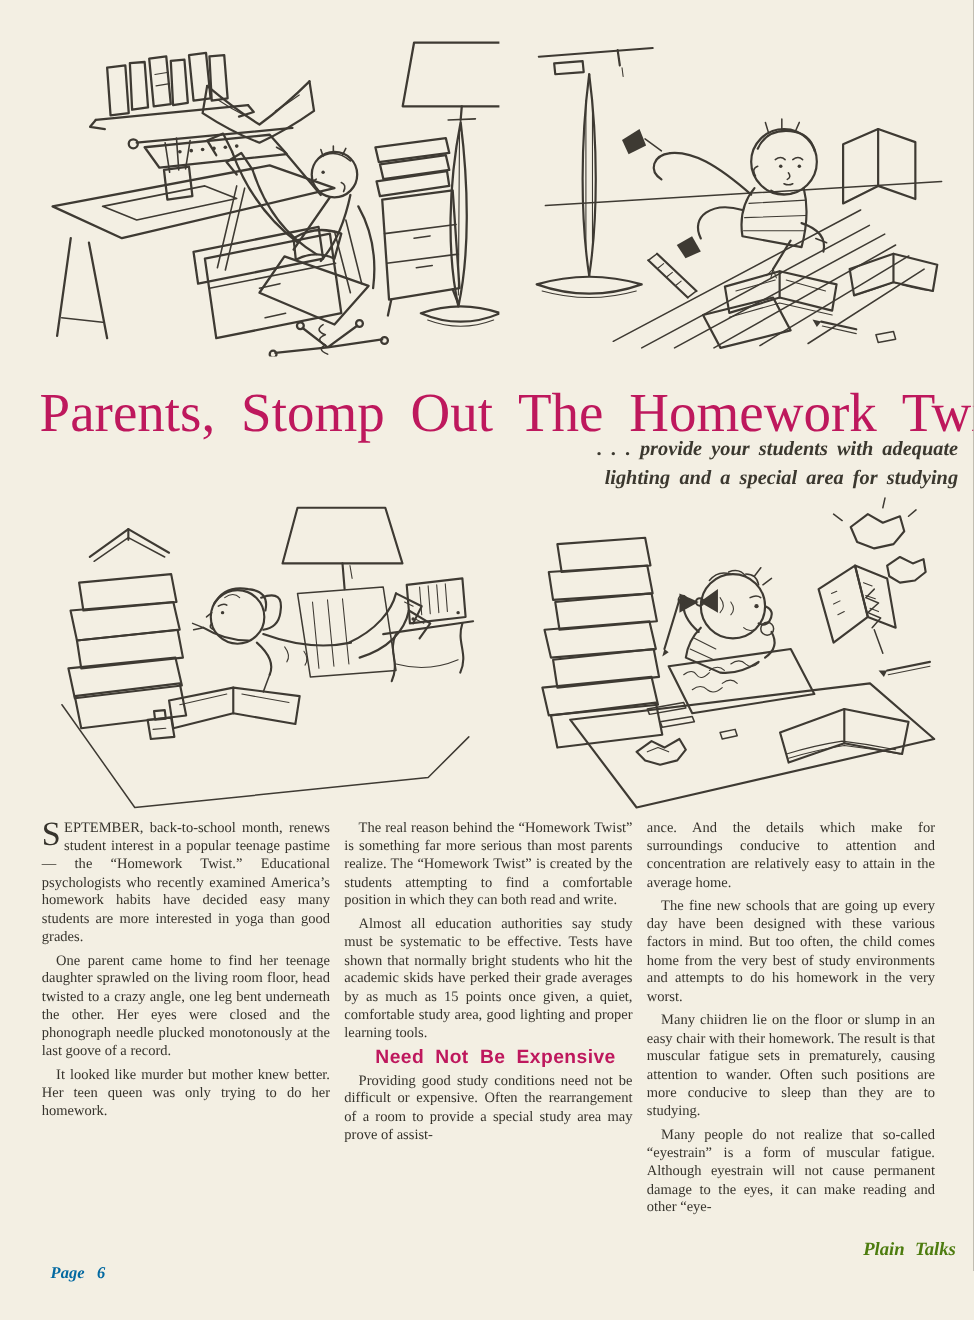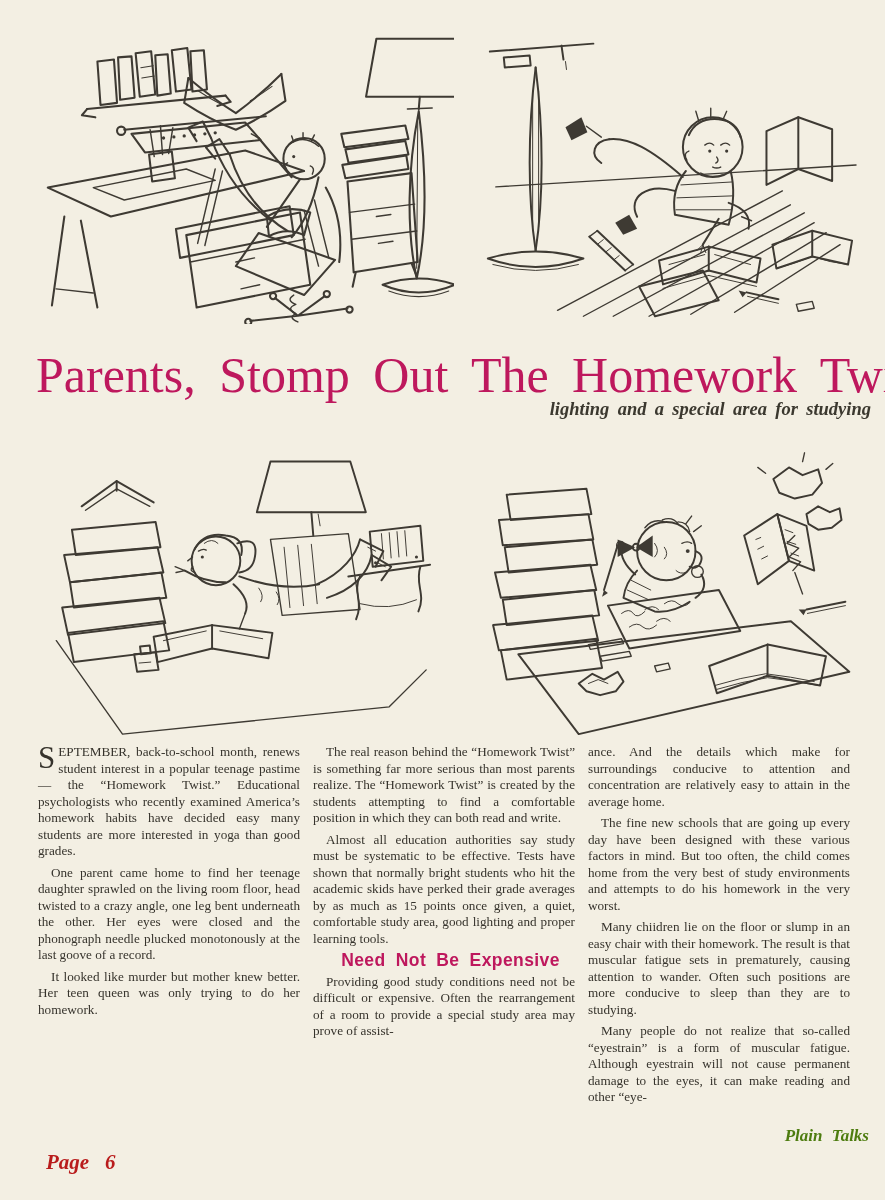--- a/index.html
+++ b/index.html
@@ -32,21 +32,21 @@
   .cols{position:absolute;left:38px;top:744px;width:812px;display:flex;gap:13px;}
   .col{width:262px;text-align:justify;font-size:13.2px;line-height:16.5px;color:#36332c;}
   .col p{margin:0 0 5px;text-indent:13px;}
   .col p.pfirst{text-indent:0;}
   .dropcap{float:left;font-size:31px;line-height:25px;padding:1px 3px 0 0;color:#36332c;}
   .sechead{
     font-family:"Liberation Sans",sans-serif;font-weight:bold;font-size:17.5px;
     text-align:center;text-indent:0;margin:13px 0 11px;letter-spacing:0.4px;
     word-spacing:0.28em;color:#be185d;
   }
-  .footer-left{position:absolute;left:46px;top:1150px;font-size:21px;font-weight:bold;font-style:italic;word-spacing:0.5em;color:#b91c1c;}
+  .footer-left{position:absolute;left:46px;top:1150px;font-size:15px;font-weight:bold;font-style:italic;word-spacing:0.5em;color:#0369a1;}
   .footer-right{position:absolute;right:16px;top:1126px;font-size:17px;font-weight:bold;font-style:italic;word-spacing:0.3em;color:#4d7c0f;}
 </style>
 </head>
 <body>
 
 <div class="page">
 
   <div class="illos" id="illos-top">
     <svg class="art" viewBox="0 0 400 300" width="428" aria-label="boy-reclining-in-swivel-chair-at-desk-with-typewriter-and-floor-lamp">
 
@@ -183,20 +183,21 @@
       <path class="thin" d="M137 225 l5 -4 M145 233 l5 -4 M153 241 l5 -4"></path>
       <path d="M286 274 L318 281"></path>
         <path class="thin" d="M287 278 L318 285"></path>
         <path class="fill" d="M286 274 l-8 -2 l4 7 z"></path>
       <path class="med" d="M336 286 l16 -3 l2 7 l-16 3 z"></path>
     </svg>
   </div>
 
   <div class="title">Parents, Stomp Out The Homework Twist!</div>
   <div class="subtitle">
+    <div>. . . provide your students with adequate</div>
     <div>lighting and a special area for studying</div>
   </div>
 
   <div class="illos" id="illos-mid">
     <svg class="art" viewBox="0 0 400 300" width="412" aria-label="girl-lying-on-floor-against-book-stack-with-lamp-and-radio">
 
       <path d="M30 192 L128 180 L134 210 L36 222 Z"></path>
         <path d="M24 166 L124 156 L130 182 L30 194 Z"></path>
       <path d="M32 140 L126 130 L131 156 L36 166 Z"></path>
         <path d="M26 112 L122 104 L128 130 L32 140 Z"></path>

